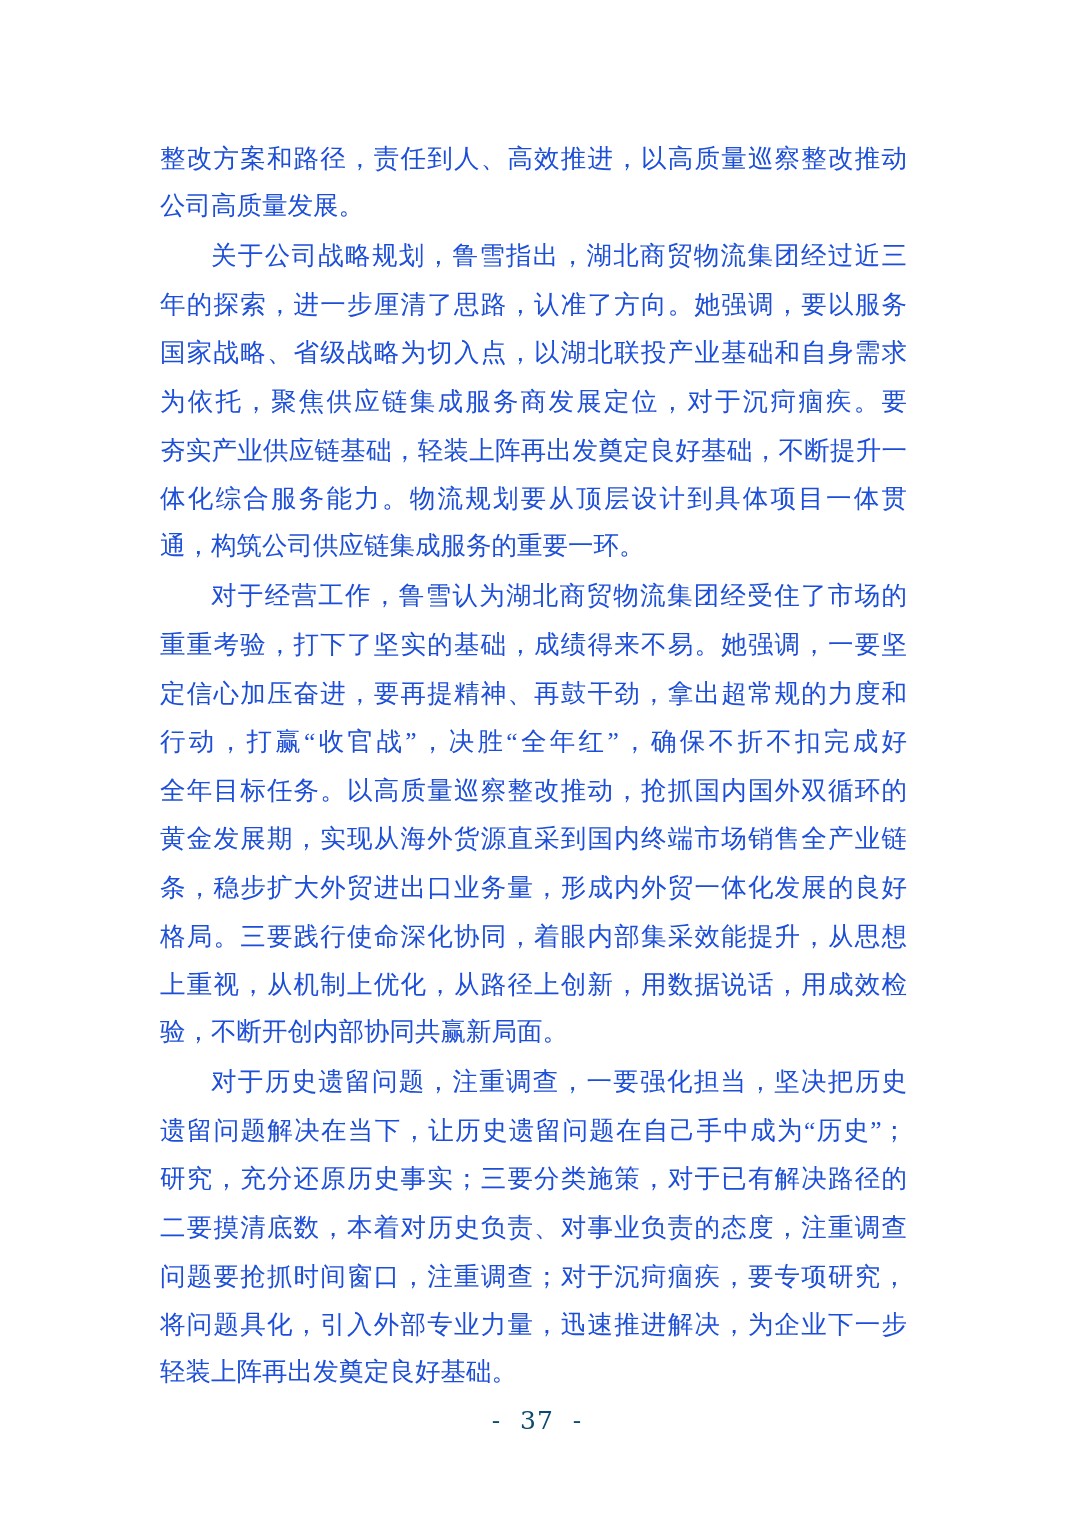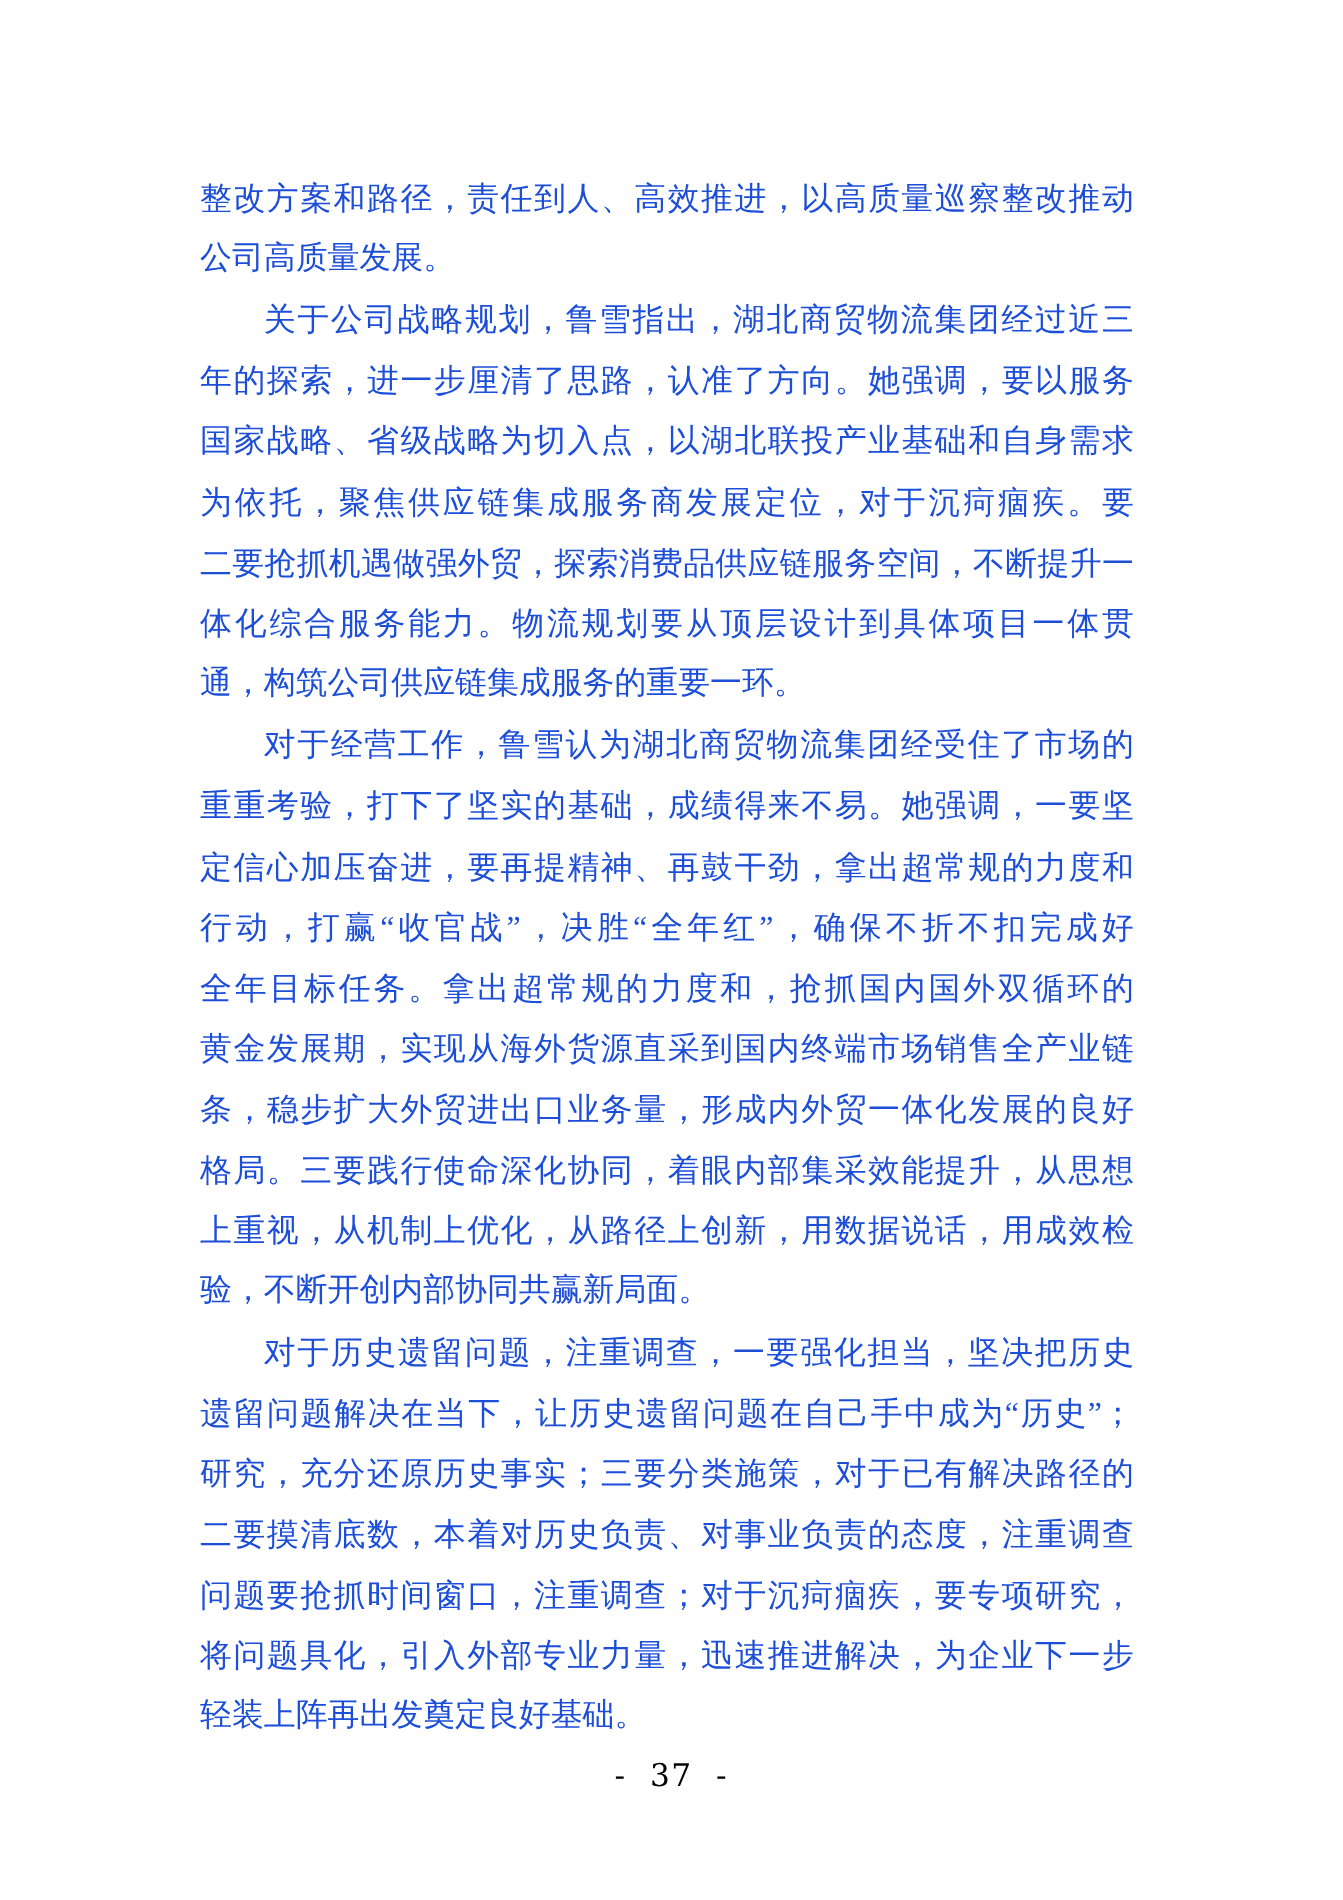--- a/index.html
+++ b/index.html
@@ -43,43 +43,43 @@
   }
   .page-number {
     position: absolute;
     top: 1406px;
     left: 0;
     width: 100%;
     text-align: center;
     font-size: 25px;
     letter-spacing: 1px;
     word-spacing: 10px;
-    color: #000000;
+    color: #0c4a6e;
     font-family: "DejaVu Serif", serif;
   }
 </style>
 </head>
 <body>
 
 <div class="page">
   <div class="body-text" id="body-text">
       <div class="line">整改方案和路径，责任到人、高效推进，以高质量巡察整改推动</div>
       <div class="line para-end">公司高质量发展。</div>
       <div class="line indent">关于公司战略规划，鲁雪指出，湖北商贸物流集团经过近三</div>
       <div class="line">年的探索，进一步厘清了思路，认准了方向。她强调，要以服务</div>
       <div class="line">国家战略、省级战略为切入点，以湖北联投产业基础和自身需求</div>
       <div class="line">为依托，聚焦供应链集成服务商发展定位，对于沉疴痼疾。要</div>
-      <div class="line">二要抢抓机遇做强外贸，探索消费品供应链服务空间，不断提升一</div>
+      <div class="line">夯实产业供应链基础，轻装上阵再出发奠定良好基础，不断提升一</div>
       <div class="line">体化综合服务能力。物流规划要从顶层设计到具体项目一体贯</div>
       <div class="line para-end">通，构筑公司供应链集成服务的重要一环。</div>
       <div class="line indent">对于经营工作，鲁雪认为湖北商贸物流集团经受住了市场的</div>
       <div class="line">重重考验，打下了坚实的基础，成绩得来不易。她强调，一要坚</div>
       <div class="line">定信心加压奋进，要再提精神、再鼓干劲，拿出超常规的力度和</div>
       <div class="line">行动，打赢“收官战”，决胜“全年红”，确保不折不扣完成好</div>
-      <div class="line">全年目标任务。拿出超常规的力度和，抢抓国内国外双循环的</div>
+      <div class="line">全年目标任务。以高质量巡察整改推动，抢抓国内国外双循环的</div>
       <div class="line">黄金发展期，实现从海外货源直采到国内终端市场销售全产业链</div>
       <div class="line">条，稳步扩大外贸进出口业务量，形成内外贸一体化发展的良好</div>
       <div class="line">格局。三要践行使命深化协同，着眼内部集采效能提升，从思想</div>
       <div class="line">上重视，从机制上优化，从路径上创新，用数据说话，用成效检</div>
       <div class="line para-end">验，不断开创内部协同共赢新局面。</div>
       <div class="line indent">对于历史遗留问题，注重调查，一要强化担当，坚决把历史</div>
       <div class="line">遗留问题解决在当下，让历史遗留问题在自己手中成为“历史”；</div>
       <div class="line">研究，充分还原历史事实；三要分类施策，对于已有解决路径的</div>
       <div class="line">二要摸清底数，本着对历史负责、对事业负责的态度，注重调查</div>
       <div class="line">问题要抢抓时间窗口，注重调查；对于沉疴痼疾，要专项研究，</div>

